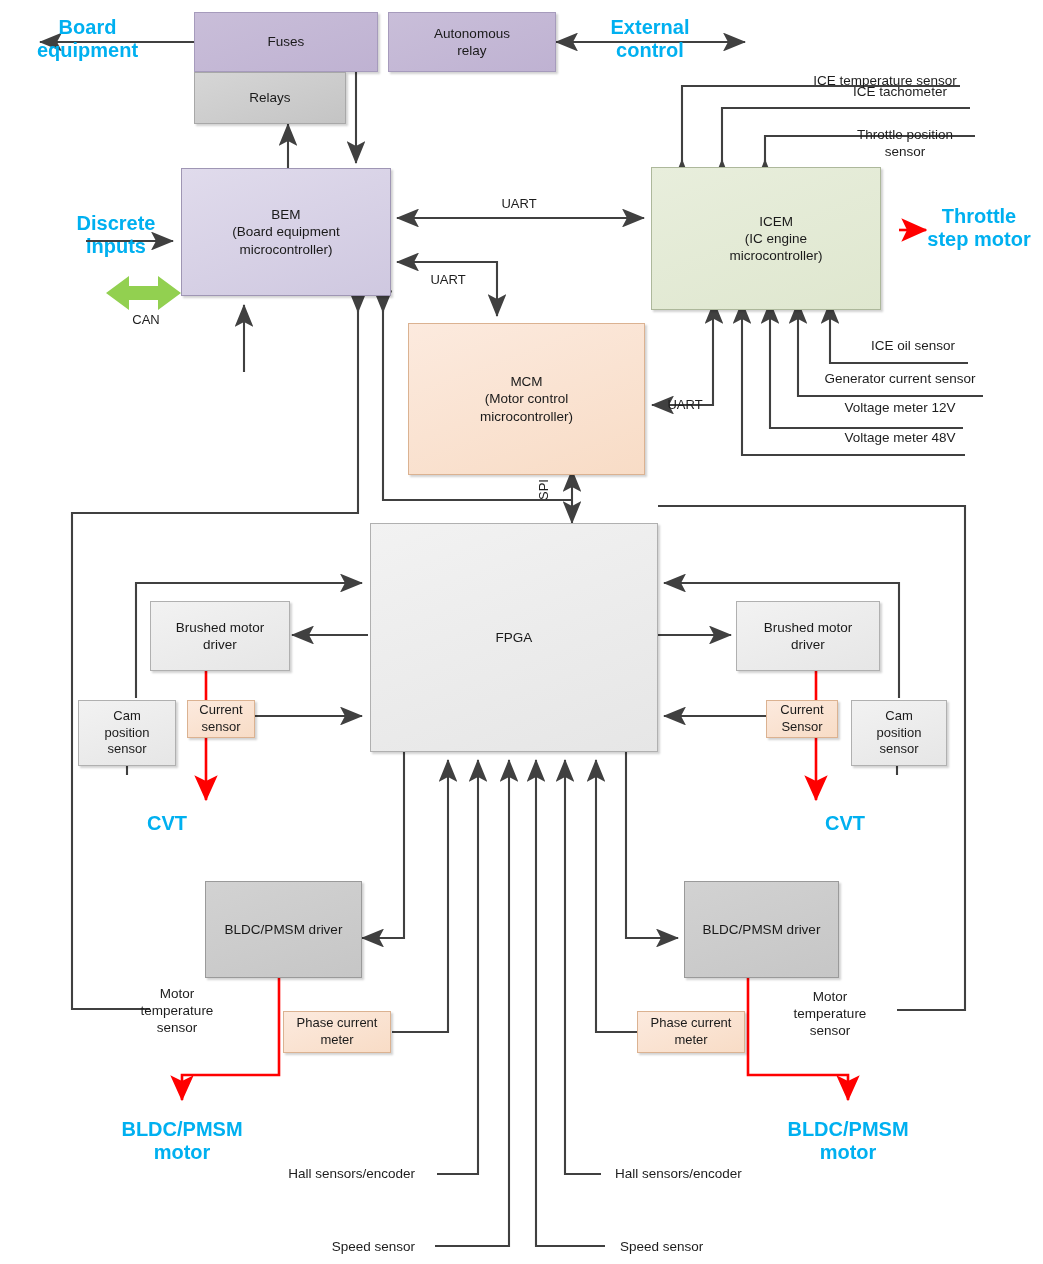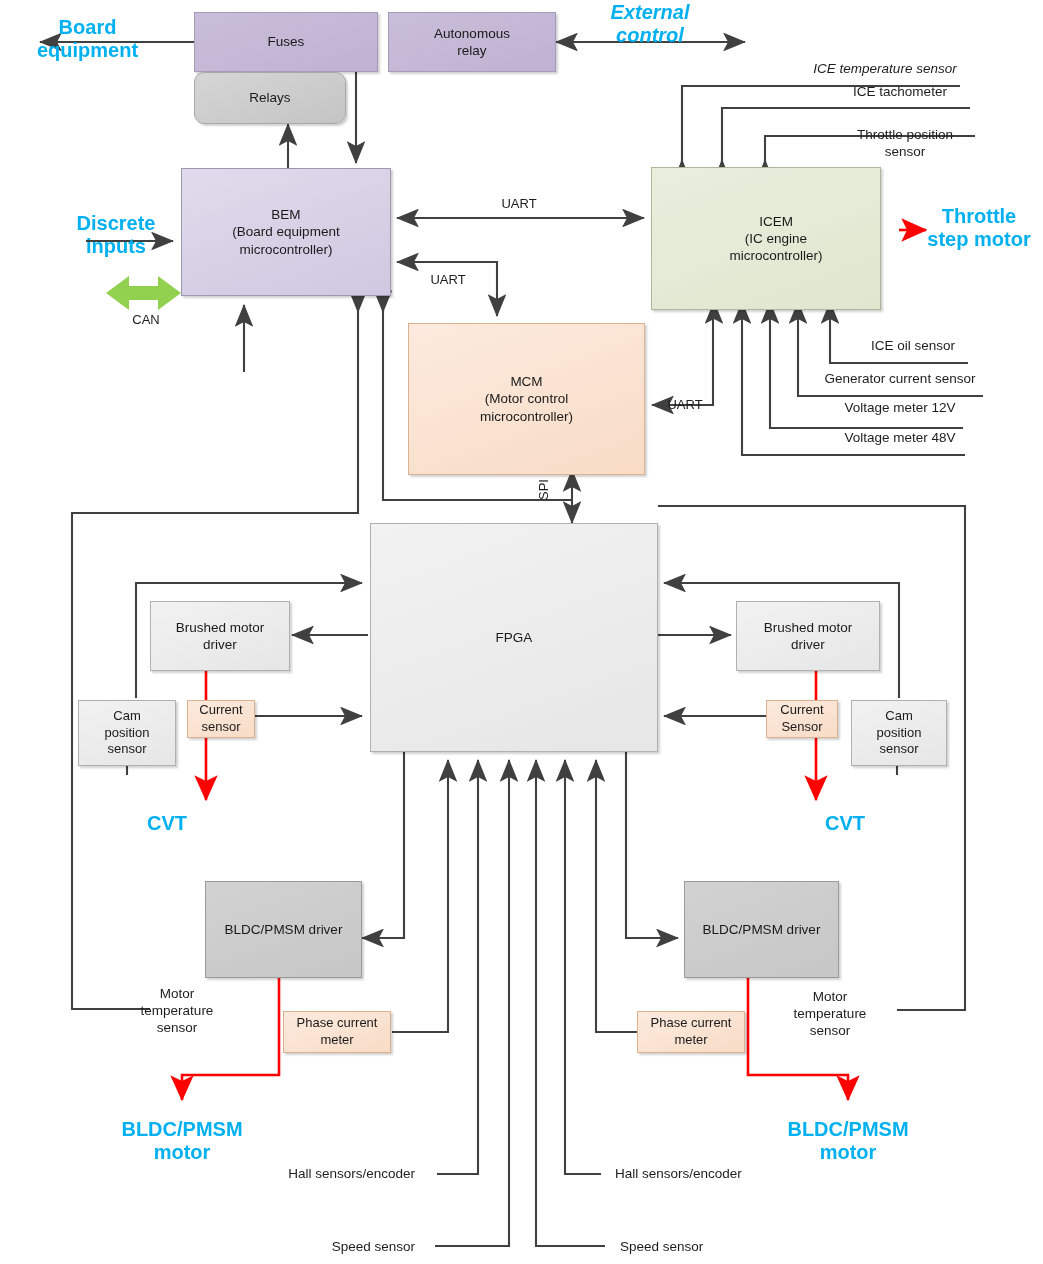--- a/index.html
+++ b/index.html
@@ -8,21 +8,21 @@
   svg#wires{position:absolute;left:0;top:0;width:1043px;height:1264px;}
 
   .blk{position:absolute;box-sizing:border-box;border:1px solid #9b9b9b;
        display:flex;align-items:center;justify-content:center;text-align:center;
        font-size:13.5px;color:#1a1a1a;line-height:1.28;
        box-shadow:2px 2px 2px rgba(0,0,0,0.18);}
   .blk span{display:block;padding:0 4px;}
 
   .purple{background:linear-gradient(160deg,#c9bed9 0%,#bfb2d2 100%);border-color:#a69bbc;}
   .purple-l{background:linear-gradient(160deg,#e0dbec 0%,#cfc8e0 100%);border-color:#9f96b4;}
-  .grey{background:linear-gradient(160deg,#d6d6d6 0%,#c4c4c4 100%);border-color:#a8a8a8;border-radius:10px;}
+  .grey{background:linear-gradient(160deg,#d6d6d6 0%,#c4c4c4 100%);border-color:#a8a8a8;}
   .grey-d{background:linear-gradient(160deg,#d2d2d2 0%,#c6c6c6 100%);border-color:#9a9a9a;}
   .grey-l{background:linear-gradient(160deg,#f2f2f2 0%,#e6e6e6 100%);border-color:#b0b0b0;}
   .green{background:linear-gradient(160deg,#e8eedc 0%,#dfe7cf 100%);border-color:#adb89b;padding-left:20px;}
   .peach{background:linear-gradient(160deg,#fbe3d2 0%,#f6cdb0 100%);border-color:#d9a883;}
   .peach-l{background:linear-gradient(160deg,#fceade 0%,#f8dcc6 100%);border-color:#dbb291;}
 
   .lbl{position:absolute;font-size:13.5px;color:#1d1d1d;line-height:1.26;text-align:center;}
   .lbl.l{text-align:left;}
   .lbl.r{text-align:right;}
   .cy{position:absolute;color:#00b0f0;font-weight:bold;font-size:20px;line-height:1.15;text-align:center;}
@@ -224,21 +224,21 @@
   </div>
 
   <div class="blk peach-l" style="left:637px;top:1011px;width:108px;height:42px;font-size:13px;">
     <span style="white-space:pre-line">Phase current
 meter</span>
   </div>
 
   <div class="cy" style="left:0px;top:16px;width:175px;white-space:pre-line;">Board
 equipment</div>
 
-  <div class="cy" style="left:570px;top:1px;width:160px;white-space:pre-line;font-style:italic;">External
+  <div class="cy" style="left:570px;top:16px;width:160px;white-space:pre-line;">External
 control</div>
 
   <div class="cy" style="left:56px;top:212px;width:120px;white-space:pre-line;">Discrete
 inputs</div>
 
   <div class="cy" style="left:915px;top:205px;width:128px;white-space:pre-line;">Throttle
 step motor</div>
 
   <div class="cy" style="left:132px;top:812px;width:70px;">CVT</div>
 
@@ -253,21 +253,21 @@
   <div class="sm" style="left:111px;top:312px;width:70px;text-align:center;">CAN</div>
 
   <div class="sm" style="left:484px;top:196px;width:70px;text-align:center;">UART</div>
 
   <div class="sm" style="left:413px;top:272px;width:70px;text-align:center;">UART</div>
 
   <div class="sm" style="left:650px;top:397px;width:70px;text-align:center;">UART</div>
 
   <div class="vert" style="left:536px;top:500px;">SPI</div>
 
-  <div class="lbl" style="left:760px;top:60px;width:250px;font-style:italic;">ICE temperature sensor</div>
+  <div class="lbl" style="left:760px;top:72px;width:250px;">ICE temperature sensor</div>
 
   <div class="lbl" style="left:790px;top:83px;width:220px;">ICE tachometer</div>
 
   <div class="lbl" style="left:800px;top:118px;width:210px;margin-top:8px;">
     <div>Throttle position</div>
     <div>sensor</div>
   </div>
 
   <div class="lbl" style="left:820,top:0;left:818px;top:337px;width:190px;">ICE oil sensor</div>
 

